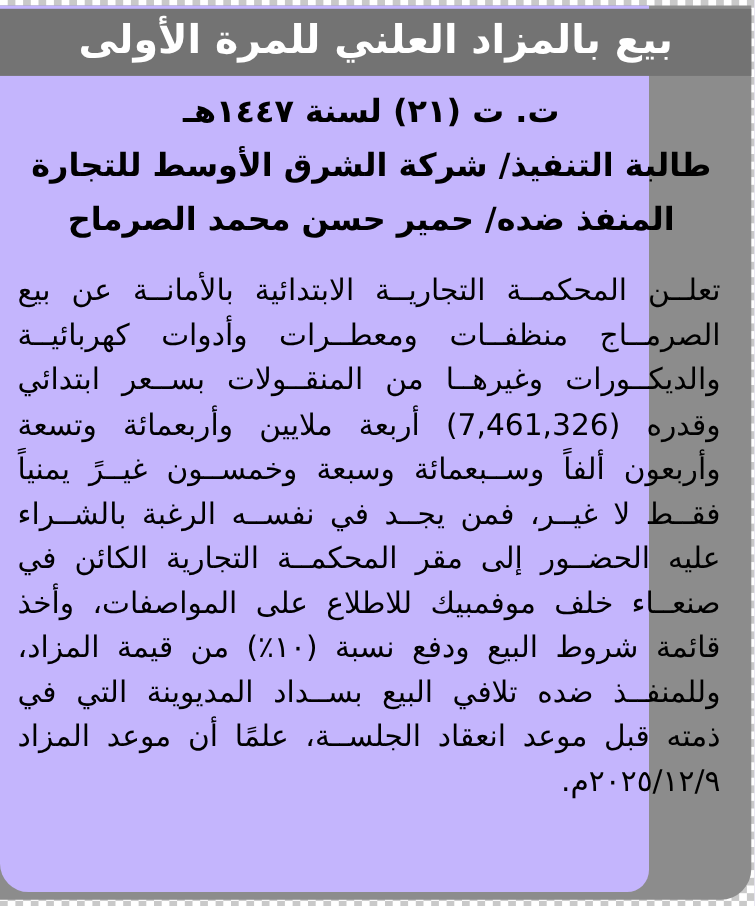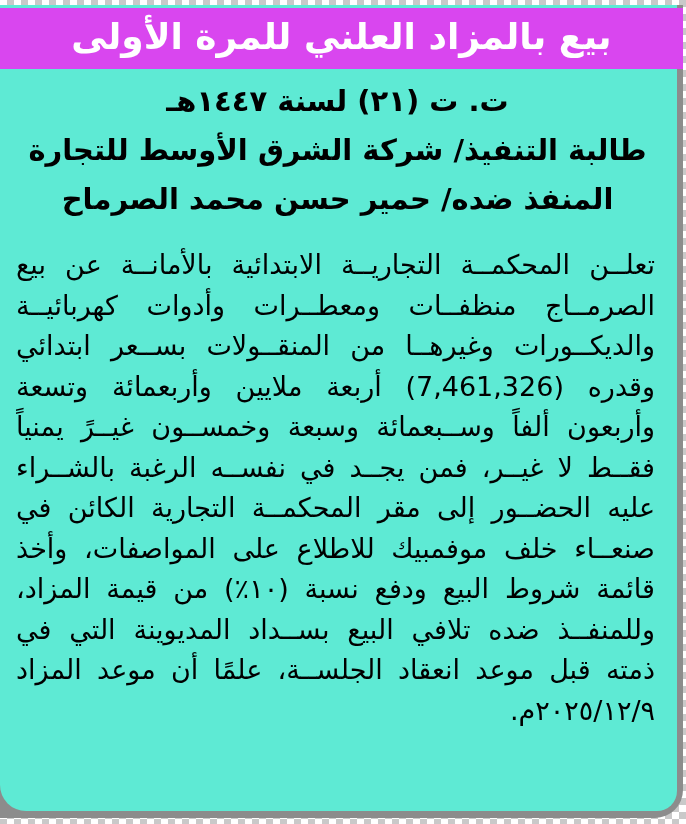--- a/index.html
+++ b/index.html
@@ -21,32 +21,32 @@
     top: 5px;
     width: 683px;
     height: 813px;
     background: #8c8c8c;
     border-radius: 0 0 28px 0;
   }
   .clip-paper {
     position: absolute;
     left: 0;
     top: 0;
-    width: 677px;
+    width: 590px;
     height: 806px;
-    background: #5eead4;
+    background: #c4b5fd;
     border-radius: 0 0 20px 26px;
   }
   .header-bar {
     position: absolute;
     left: 0;
     top: 3px;
     width: 683px;
     height: 61px;
-    background: #d946ef;
+    background: #737373;
     display: flex;
     align-items: center;
     justify-content: center;
     z-index: 2;
   }
   .header-title {
     color: #ffffff;
     font-size: 36px;
     font-weight: 900;
     line-height: 1;

